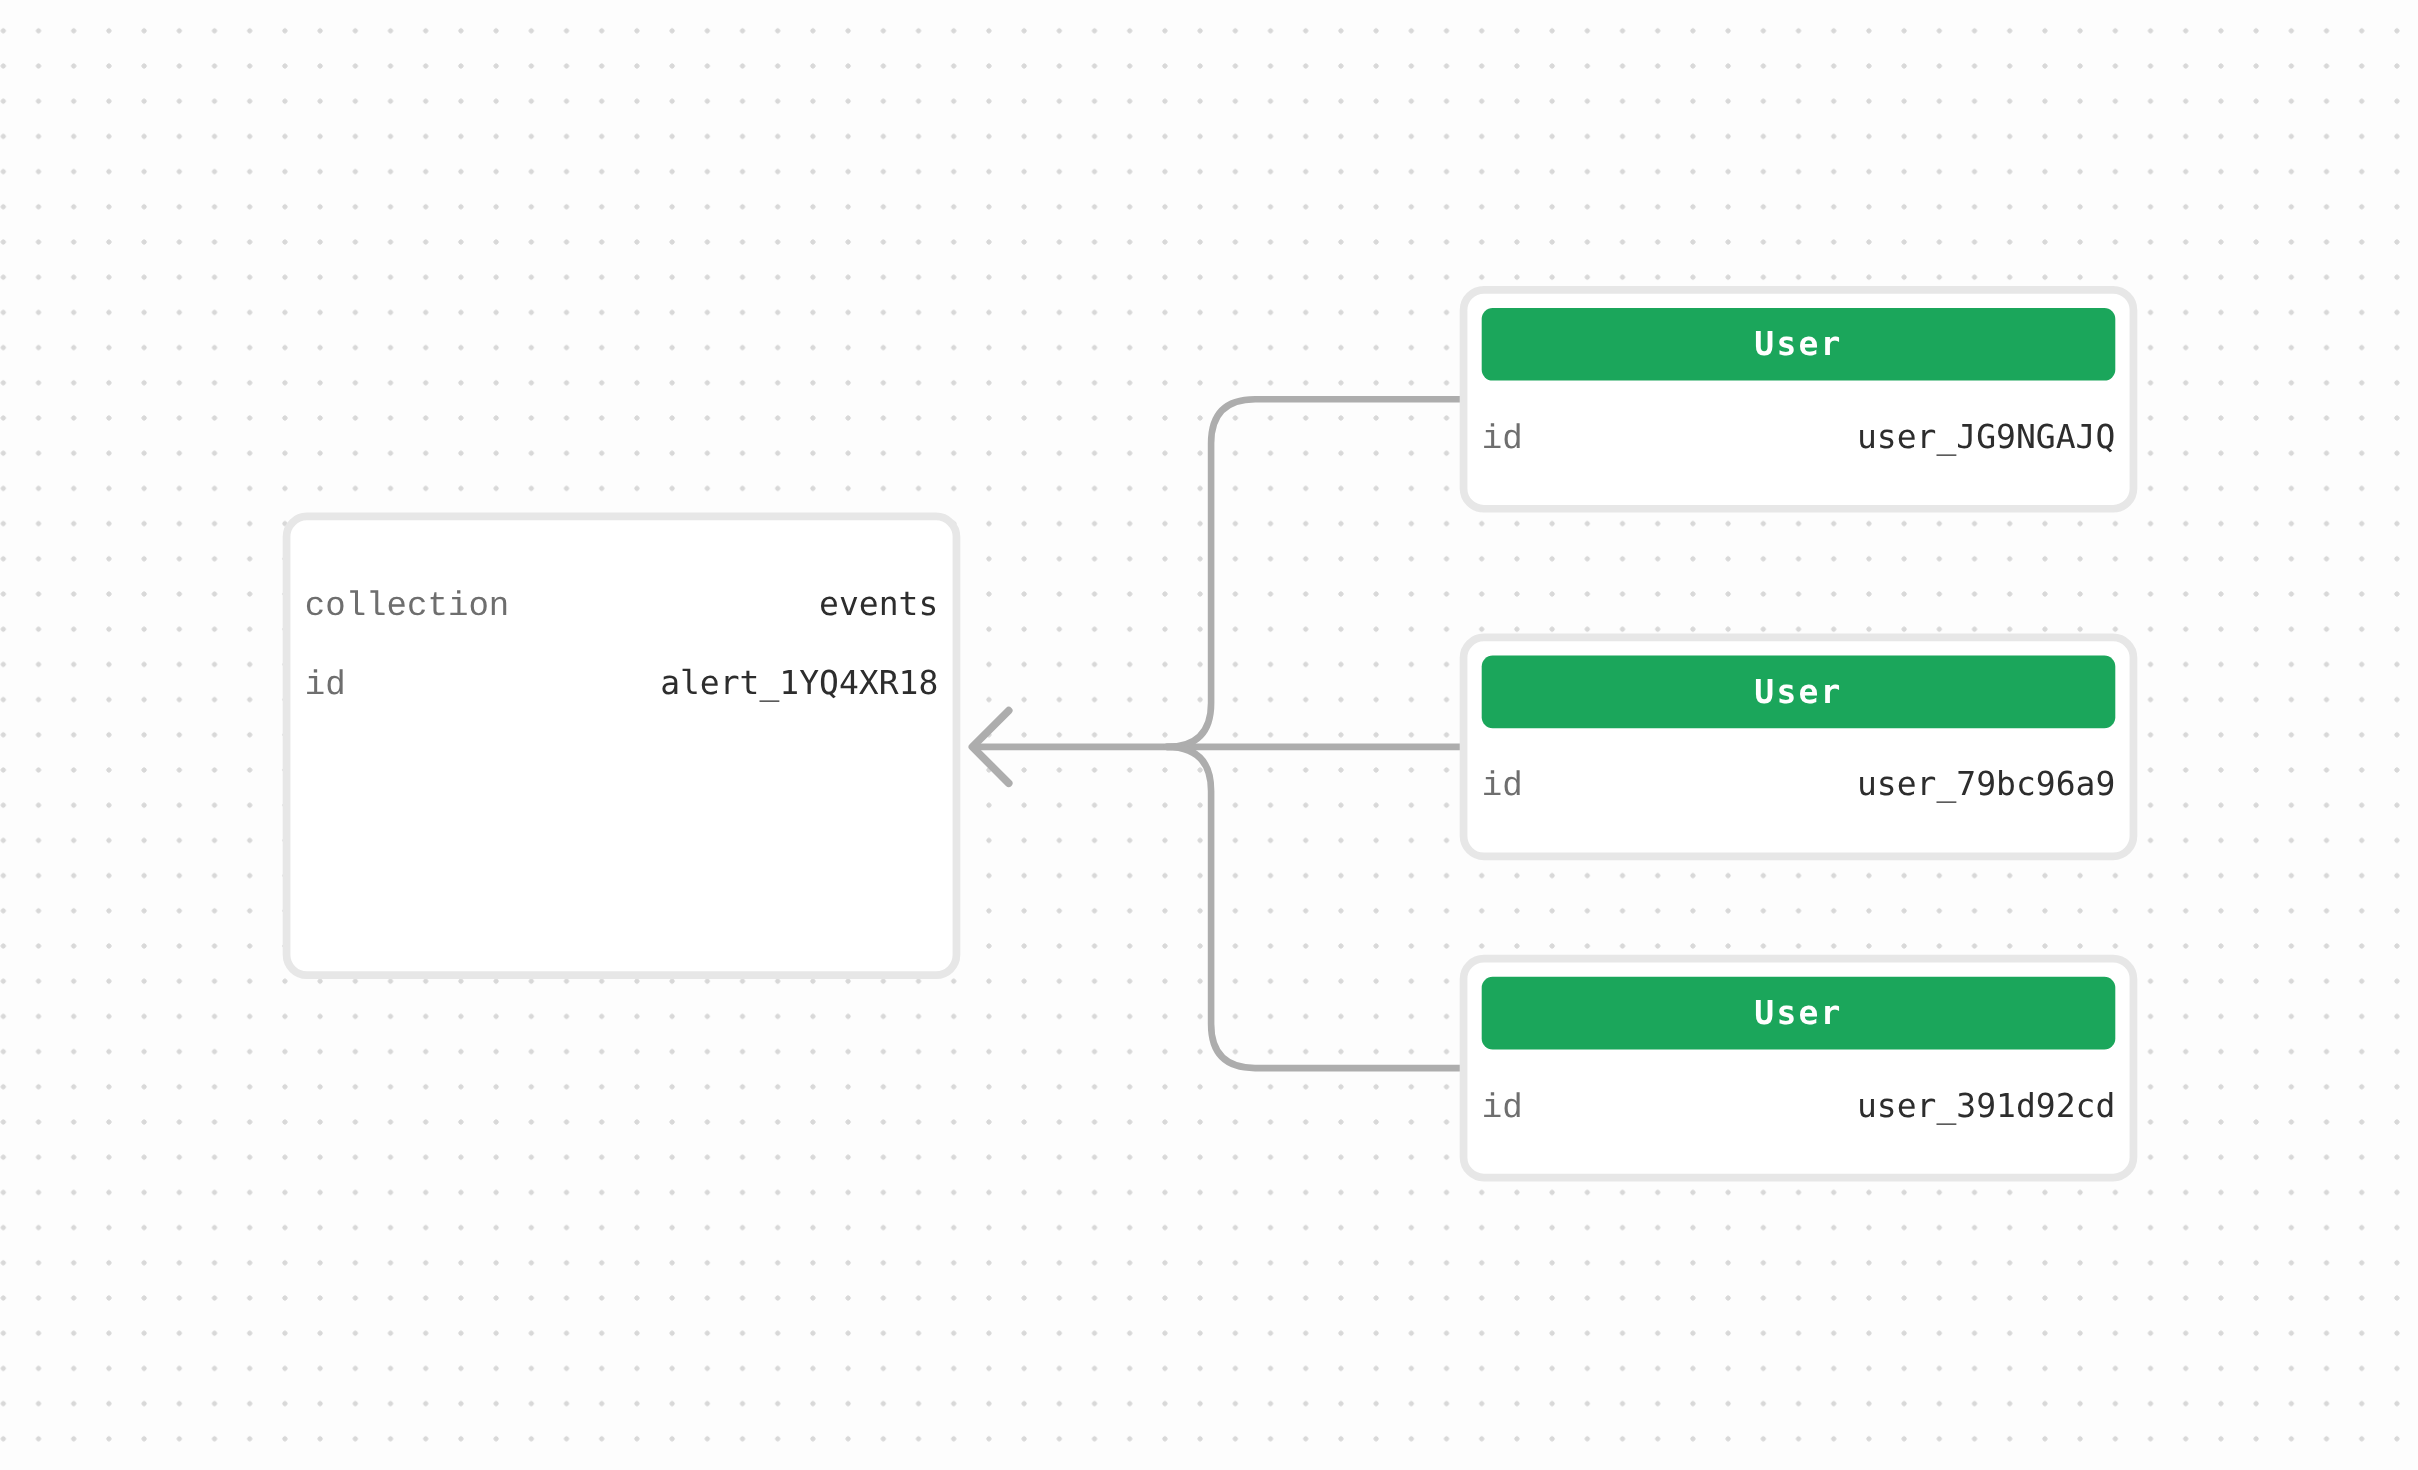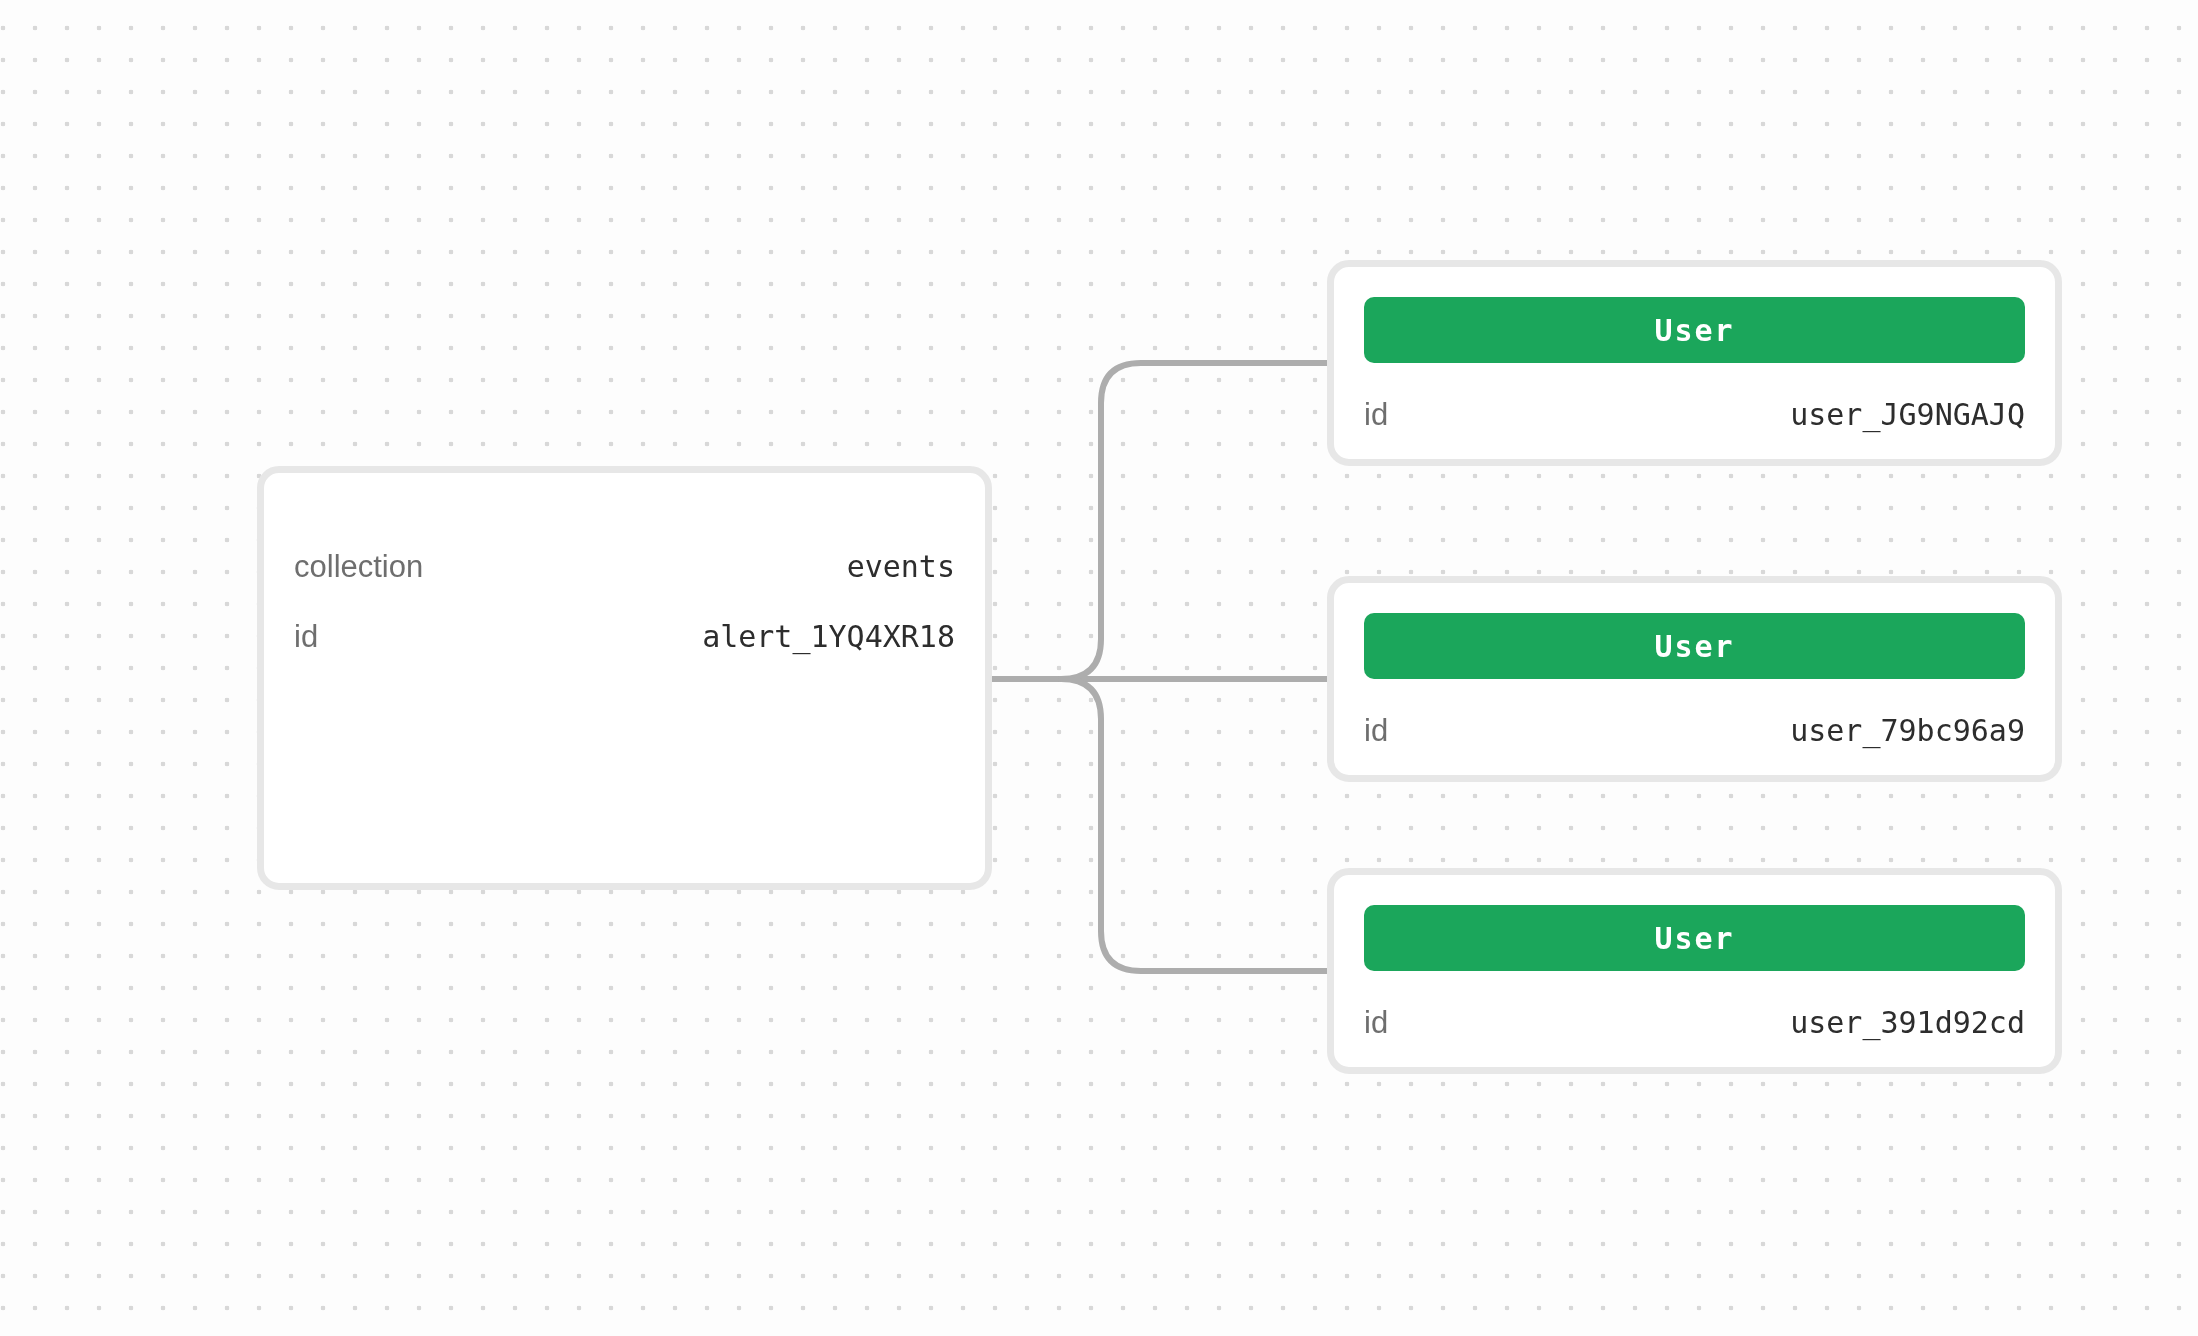--- a/index.html
+++ b/index.html
@@ -24,22 +24,22 @@
   }
   .connectors{position:absolute;left:0;top:0;width:2198px;height:1336px;}
   .conn{stroke:var(--connector,#adadad);stroke-width:6;fill:none;stroke-linecap:round;stroke-linejoin:round;}
   .conn.arrowhead{stroke-width:7;}
 
   .card{
     position:absolute;
     background:#ffffff;
     border:7px solid var(--card-border,#e7e7e7);
     border-radius:22px;
-    padding:30px;
-    width:735px;
+    padding:13px;
+    width:616px;
   }
   .object-card{left:257px;top:466px;height:424px;}
   .user-card{left:1327px;height:206px;}
   .user-card-1{top:260px;}
   .user-card-2{top:576px;}
   .user-card-3{top:868px;}
 
   .card-header{
     height:66px;
     border-radius:10px;
@@ -55,21 +55,21 @@
   .object-card .card-header{background:var(--object-header,#1297f3);}
   .user-card  .card-header{background:var(--user-header,#1ba65b);}
 
   .row{
     display:flex;
     justify-content:space-between;
     align-items:baseline;
     line-height:47px;
   }
   .row .label{
-    font-family:Liberation Sans, sans-serif;
+    font-family:Liberation Mono, monospace;
     font-size:31px;
     color:var(--label-color,#6e6e6e);
   }
   .row .value{
     font-family:"DejaVu Sans Mono", monospace;
     font-size:30px;
     font-weight:400;
     color:var(--value-color,#2d2d2d);
     white-space:pre;
   }

